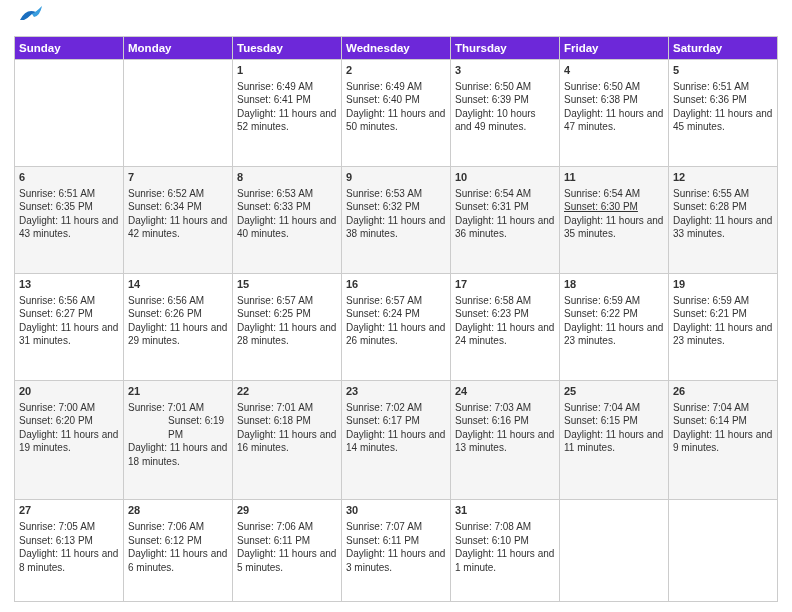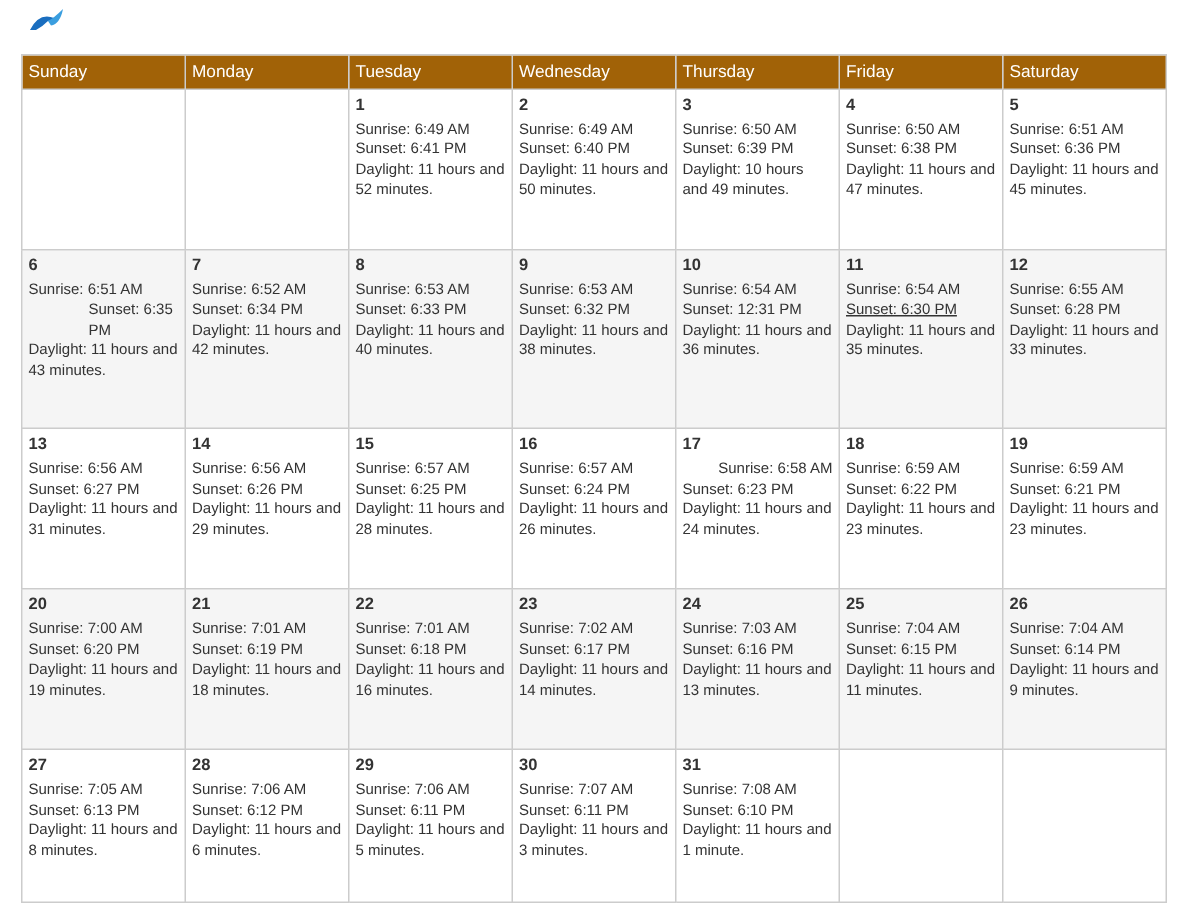--- a/index.html
+++ b/index.html
@@ -56,26 +56,26 @@
       font-size: 15px;
       color: #444;
     }
     .calendar {
       flex: 1;
       border-collapse: collapse;
       width: 100%;
       table-layout: fixed;
     }
     .calendar th {
-      background-color: #a16207;
+      background-color: #6d28d9;
       color: #fff;
       text-align: left;
       padding: 5px 4px;
       font-size: 11.5px;
-      font-weight: normal;
+      font-weight: bold;
       border: 1px solid #ccc;
     }
     .calendar td {
       border: 1px solid #ccc;
       vertical-align: top;
       padding: 3px 4px;
       background: #fff;
       height: 82px;
       color: #333;
       font-size: 10px;
@@ -162,21 +162,21 @@
             <span class="day-num">5</span>
             <span style="display: block;">Sunrise: 6:51 AM</span>
             <span style="display: block;">Sunset: 6:36 PM</span>
             <span style="display: block;">Daylight: 11 hours and 45 minutes.</span>
           </td>
         </tr>
         <tr>
           <td>
             <span class="day-num">6</span>
             <span style="display: block;">Sunrise: 6:51 AM</span>
-            <span style="display: block; margin-left: 40px;">Sunset: 6:35 PM</span>
+            <span style="display: block;">Sunset: 6:35 PM</span>
             <span style="display: block;">Daylight: 11 hours and 43 minutes.</span>
           </td>
           <td>
             <span class="day-num">7</span>
             <span style="display: block;">Sunrise: 6:52 AM</span>
             <span style="display: block;">Sunset: 6:34 PM</span>
             <span style="display: block;">Daylight: 11 hours and 42 minutes.</span>
           </td>
           <td>
             <span class="day-num">8</span>
@@ -186,21 +186,21 @@
           </td>
           <td>
             <span class="day-num">9</span>
             <span style="display: block;">Sunrise: 6:53 AM</span>
             <span style="display: block;">Sunset: 6:32 PM</span>
             <span style="display: block;">Daylight: 11 hours and 38 minutes.</span>
           </td>
           <td>
             <span class="day-num">10</span>
             <span style="display: block;">Sunrise: 6:54 AM</span>
-            <span style="display: block;">Sunset: 12:31 PM</span>
+            <span style="display: block;">Sunset: 6:31 PM</span>
             <span style="display: block;">Daylight: 11 hours and 36 minutes.</span>
           </td>
           <td>
             <span class="day-num">11</span>
             <span style="display: block;">Sunrise: 6:54 AM</span>
             <span style="display: block; text-decoration: underline;">Sunset: 6:30 PM</span>
             <span style="display: block;">Daylight: 11 hours and 35 minutes.</span>
           </td>
           <td>
             <span class="day-num">12</span>
@@ -229,21 +229,21 @@
             <span style="display: block;">Daylight: 11 hours and 28 minutes.</span>
           </td>
           <td>
             <span class="day-num">16</span>
             <span style="display: block;">Sunrise: 6:57 AM</span>
             <span style="display: block;">Sunset: 6:24 PM</span>
             <span style="display: block;">Daylight: 11 hours and 26 minutes.</span>
           </td>
           <td>
             <span class="day-num">17</span>
-            <span style="display: block; text-align: right;">Sunrise: 6:58 AM</span>
+            <span style="display: block;">Sunrise: 6:58 AM</span>
             <span style="display: block;">Sunset: 6:23 PM</span>
             <span style="display: block;">Daylight: 11 hours and 24 minutes.</span>
           </td>
           <td>
             <span class="day-num">18</span>
             <span style="display: block;">Sunrise: 6:59 AM</span>
             <span style="display: block;">Sunset: 6:22 PM</span>
             <span style="display: block;">Daylight: 11 hours and 23 minutes.</span>
           </td>
           <td>
@@ -256,21 +256,21 @@
         <tr>
           <td>
             <span class="day-num">20</span>
             <span style="display: block;">Sunrise: 7:00 AM</span>
             <span style="display: block;">Sunset: 6:20 PM</span>
             <span style="display: block;">Daylight: 11 hours and 19 minutes.</span>
           </td>
           <td>
             <span class="day-num">21</span>
             <span style="display: block;">Sunrise: 7:01 AM</span>
-            <span style="display: block;">Sunset: 6:19 PM</span>
+            <span style="display: block; margin-left: 40px;">Sunset: 6:19 PM</span>
             <span style="display: block;">Daylight: 11 hours and 18 minutes.</span>
           </td>
           <td>
             <span class="day-num">22</span>
             <span style="display: block;">Sunrise: 7:01 AM</span>
             <span style="display: block;">Sunset: 6:18 PM</span>
             <span style="display: block;">Daylight: 11 hours and 16 minutes.</span>
           </td>
           <td>
             <span class="day-num">23</span>

